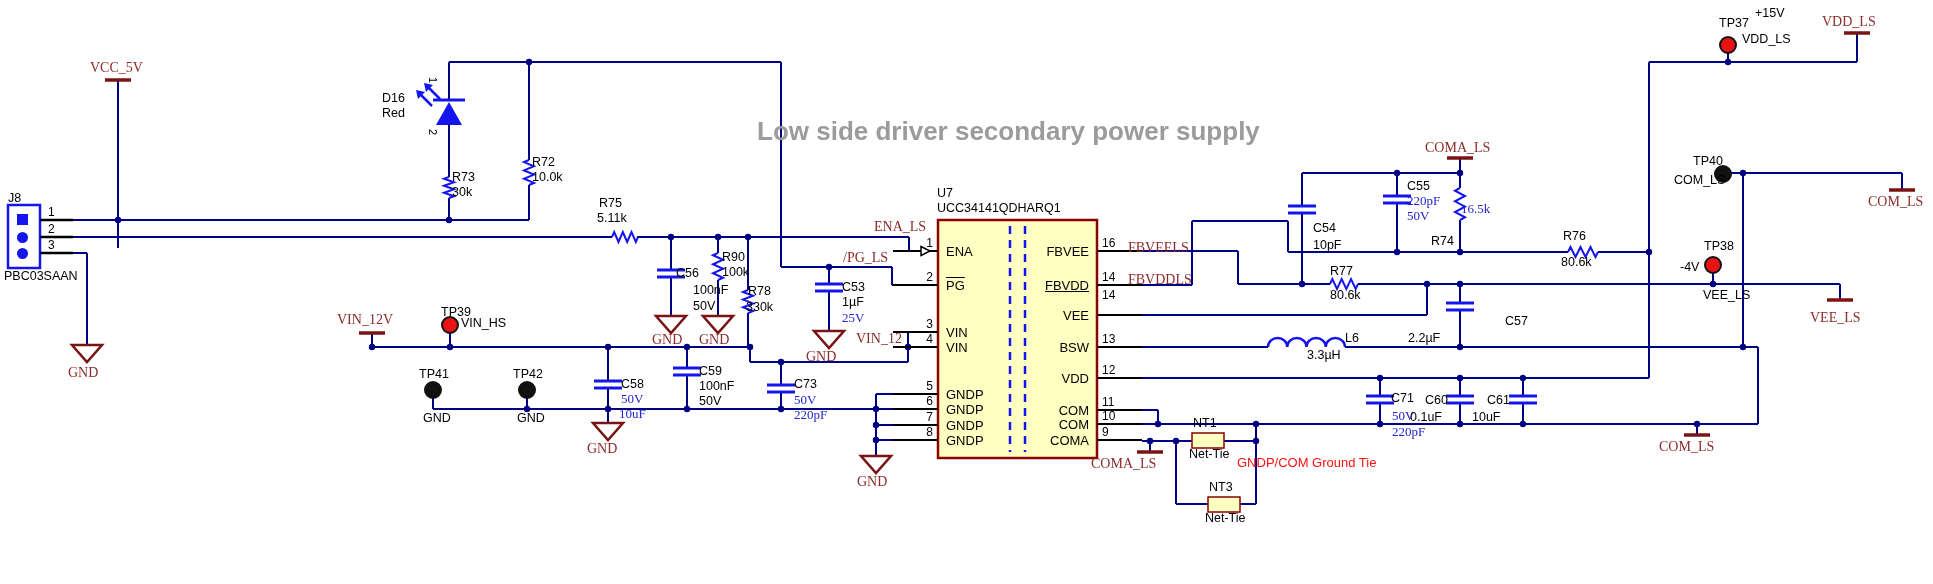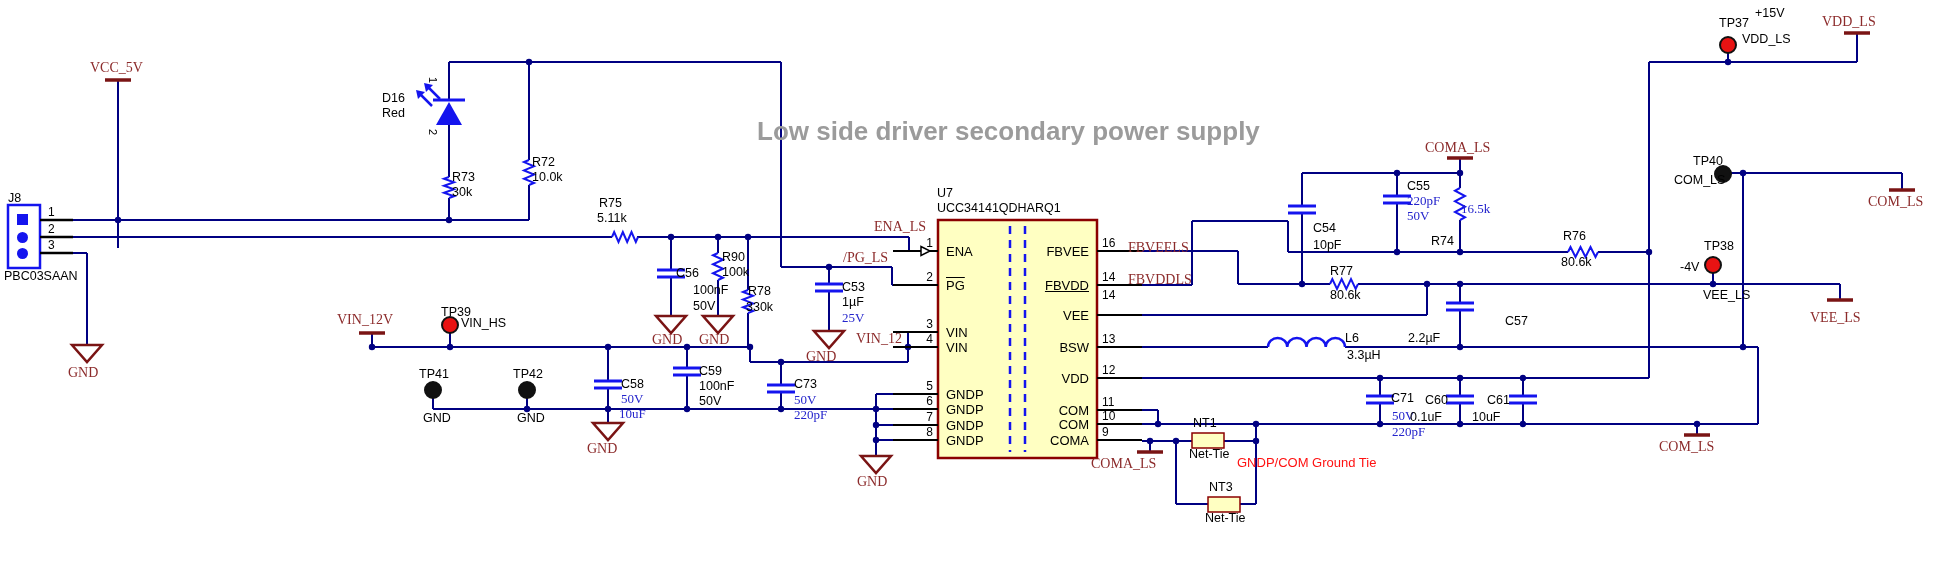--- a/index.html
+++ b/index.html
@@ -328,21 +328,21 @@
       <span class="lbl blu" style="left: 1407px; top: 208px;">50V</span>
       <span class="lbl blk" style="left: 1431px; top: 186px; margin-top: 48px;">R74</span>
       <span class="lbl blu" style="left: 1461px; top: 201px;">16.5k</span>
       <span class="lbl blk" style="left: 1330px; top: 264px;">R77</span>
       <span class="lbl blk" style="left: 1330px; top: 288px;">80.6k</span>
       <span class="lbl blk" style="left: 1563px; top: 229px;">R76</span>
       <span class="lbl blk" style="left: 1561px; top: 255px;">80.6k</span>
       <span class="lbl blk" style="left: 1505px; top: 314px;">C57</span>
       <span class="lbl blk" style="left: 1408px; top: 331px;">2.2µF</span>
       <span class="lbl blk" style="left: 1345px; top: 331px;">L6</span>
-      <span class="lbl blk" style="left: 1347px; top: 348px;">3.3µH</span>
+      <span class="lbl blk" style="left: 1307px; top: 348px;">3.3µH</span>
       <span class="lbl blk" style="left: 1391px; top: 391px;">C71</span>
       <span class="lbl blu" style="left: 1392px; top: 408px;">50V</span>
       <span class="lbl blu" style="left: 1392px; top: 424px;">220pF</span>
       <span class="lbl blk" style="left: 1425px; top: 393px;">C60</span>
       <span class="lbl blk" style="left: 1410px; top: 410px;">0.1uF</span>
       <span class="lbl blk" style="left: 1487px; top: 393px;">C61</span>
       <span class="lbl blk" style="left: 1472px; top: 410px;">10uF</span>
       <span class="lbl blk" style="left: 1193px; top: 416px;">NT1</span>
       <span class="lbl blk" style="left: 1189px; top: 447px;">Net-Tie</span>
       <span class="lbl blk" style="left: 1209px; top: 480px;">NT3</span>

